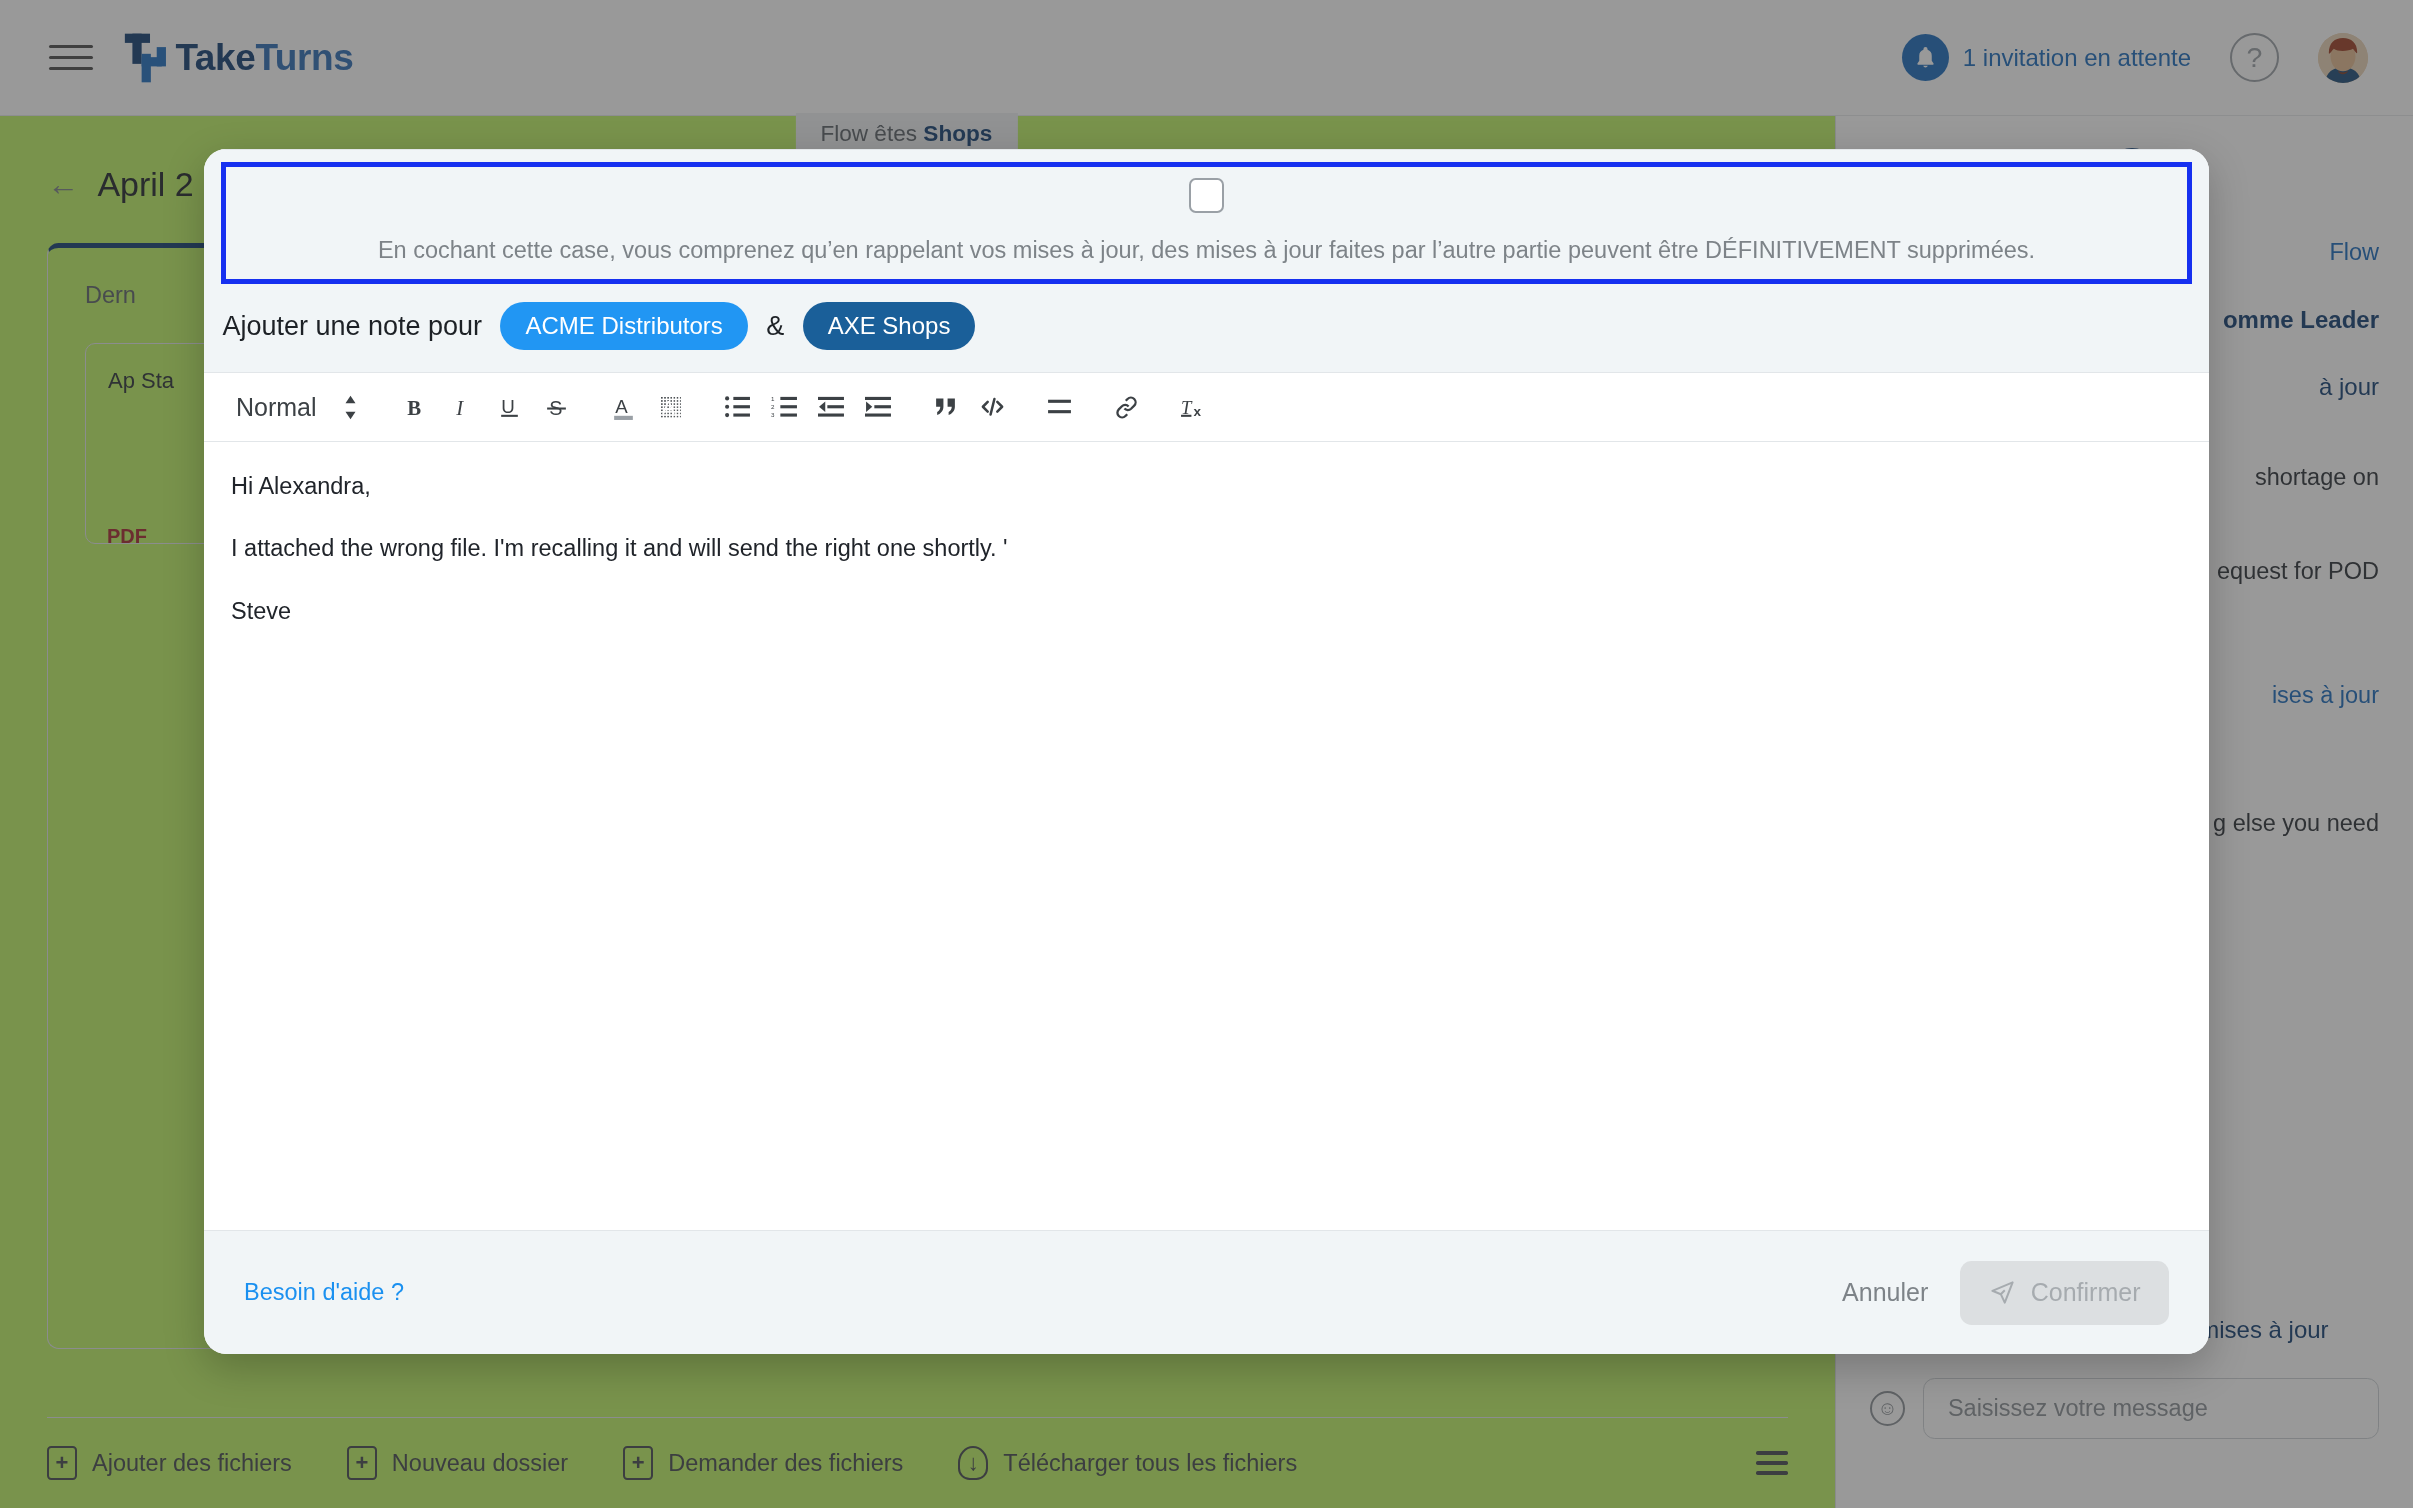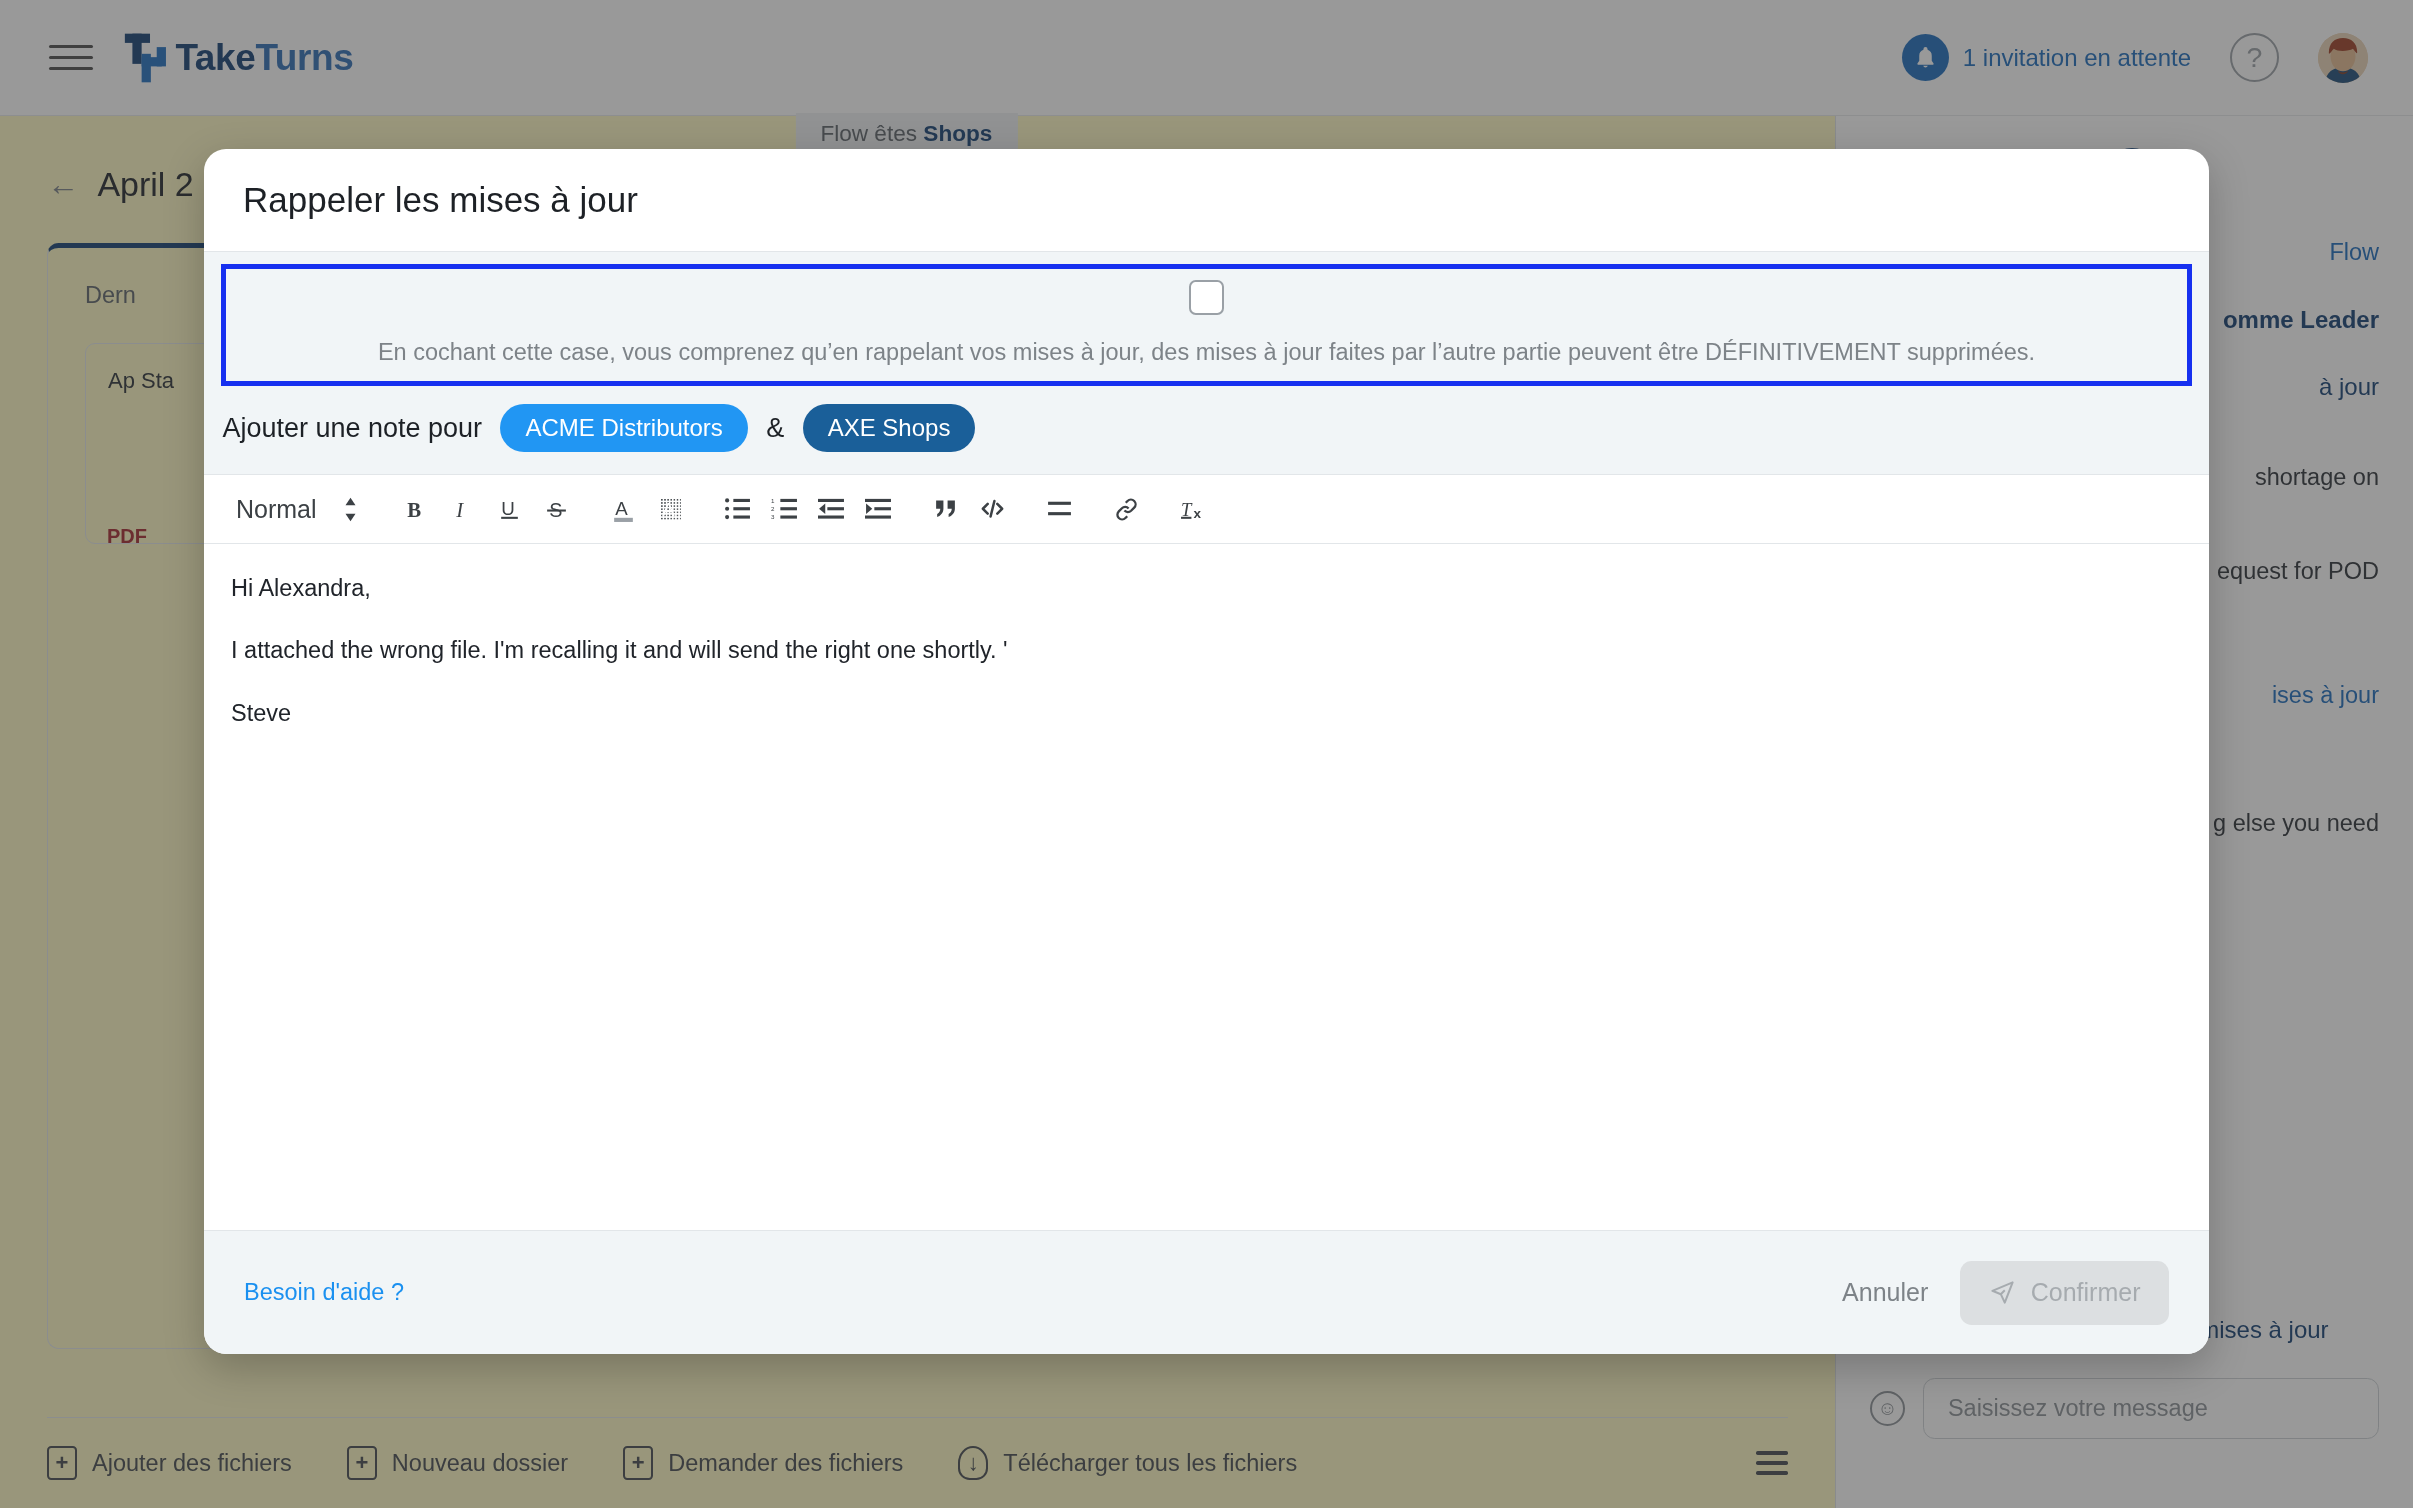--- a/index.html
+++ b/index.html
@@ -4,21 +4,21 @@
 <style>
   * { box-sizing: border-box; margin: 0; padding: 0; }
   html, body {
     width: 2413px; height: 1508px;
     font-family: "Liberation Sans", sans-serif;
     overflow: hidden;
     background: #ffffff;
   }
 
   
-  #app-root { position: absolute; inset: 0; background: #fef9c3; }
+  #app-root { position: absolute; inset: 0; background: #bef264; }
 
   .topbar {
     position: absolute; top: 0; left: 0; right: 0; height: 116px;
     background: #ffffff;
     border-bottom: 0.8px solid #e6e8ea;
     display: flex; align-items: center;
   }
   .hamburger { margin-left: 49px; width: 44px; height: 34px;
     display: flex; flex-direction: column; justify-content: center; gap: 7.5px; cursor: pointer; }
   .hamburger span { display: block; height: 3.4px; background: #4a4a4a; border-radius: 1.7px; }
@@ -256,23 +256,20 @@
           <div class="composer-input">Saisissez votre message</div>
         </div>
       </div>
     </div>
   </div>
 
   <div id="scrim"></div>
 
   <div id="modal">
 
-    <div class="modal-header">
-      <div class="modal-title">Rappeler les mises à jour</div>
-    </div>
 
     <div class="modal-noticebar">
       <div class="consent-row">
         <span class="consent-box"></span>
         <span class="consent-text">En cochant cette case, vous comprenez qu’en rappelant vos mises à jour, des mises à jour faites par l’autre partie peuvent être DÉFINITIVEMENT supprimées.</span>
       </div>
       <div class="note-row">
         <span class="note-label">Ajouter une note pour</span>
         <span class="pill pill-a">ACME Distributors</span>
         <span class="amp">&amp;</span>

